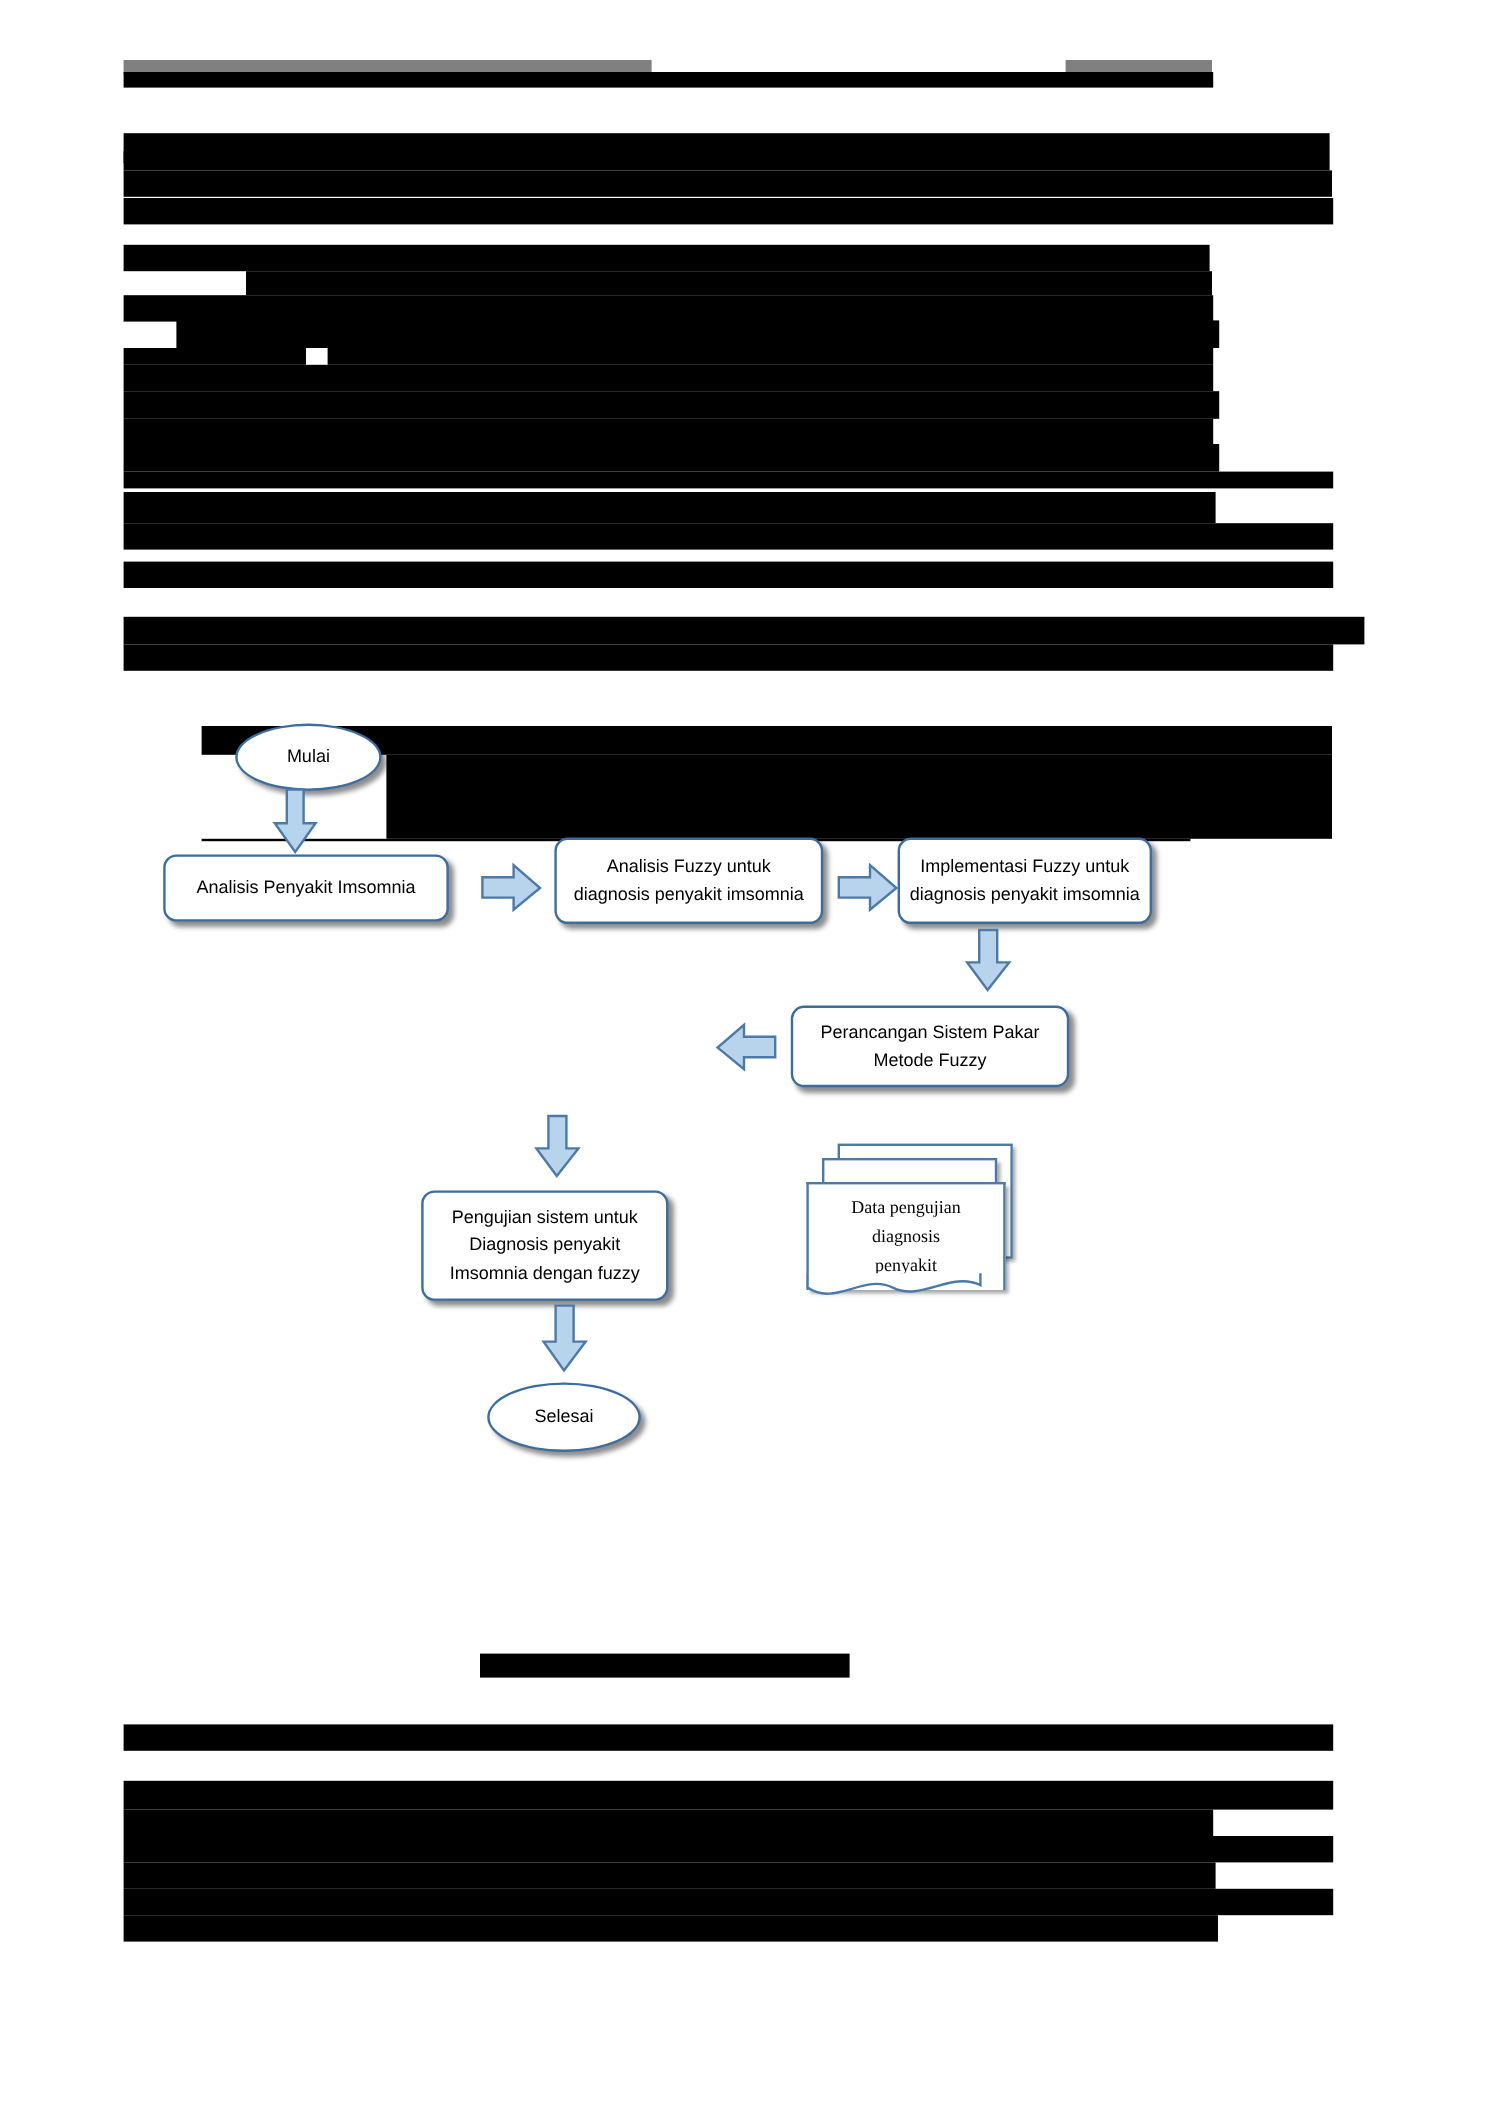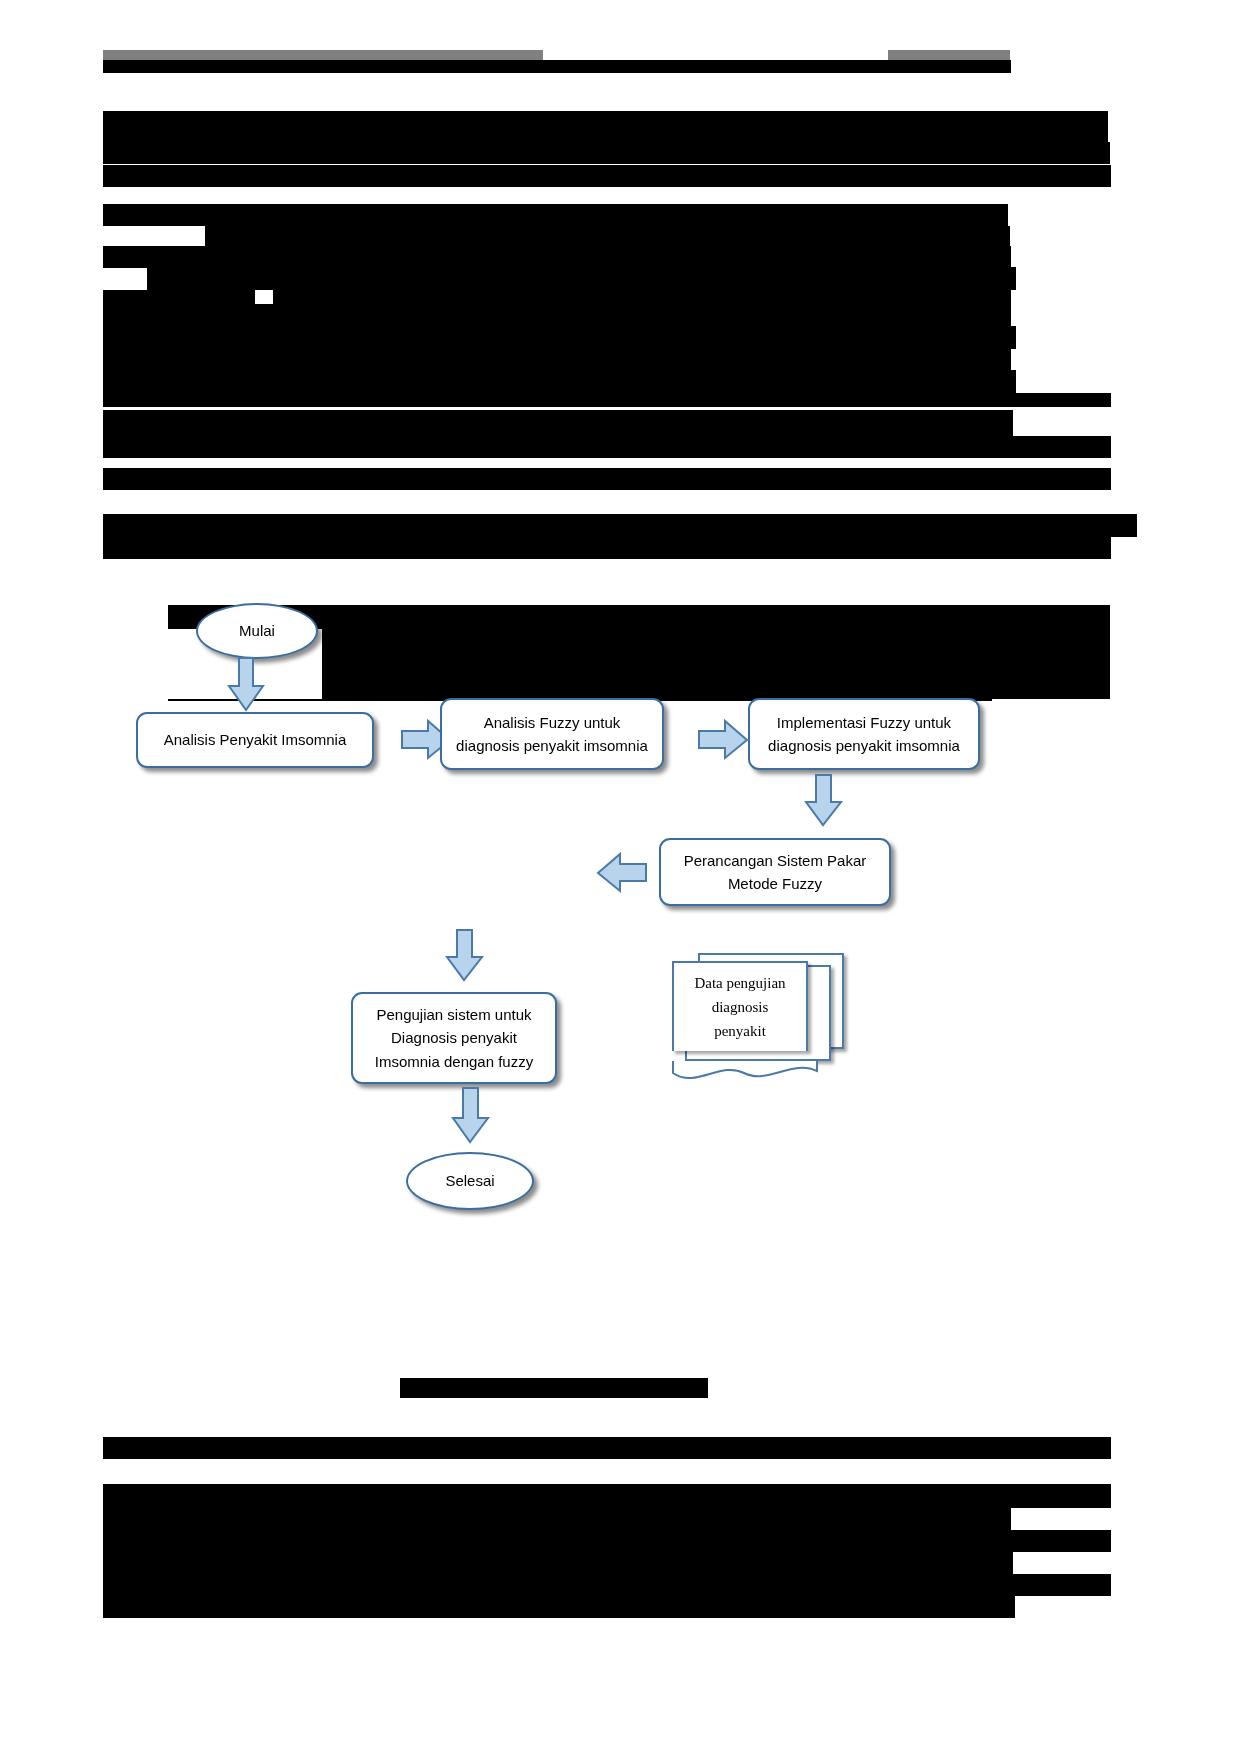--- a/index.html
+++ b/index.html
@@ -158,34 +158,34 @@
         <div>Analisis Penyakit Imsomnia</div>
       </div>
     </div>
 
     <div class="arrow" style="left:402px; top:150px;">
       <svg width="50" height="40" viewBox="0 0 50 40">
         <polygon points="0,11 26,11 26,1 48,20 26,38 26,28 0,28" fill="#b8d3ec" stroke="#4b7aa8" stroke-width="2"></polygon>
       </svg>
     </div>
 
-    <div class="node rounded" style="left:440px; top:128px; width:224px; height:72px;">
+    <div class="node rounded" style="left:462px; top:128px; width:224px; height:72px;">
       <div class="lines">
         <div>Analisis Fuzzy untuk</div>
         <div>diagnosis penyakit imsomnia</div>
       </div>
     </div>
 
     <div class="arrow" style="left:699px; top:150px;">
       <svg width="50" height="40" viewBox="0 0 50 40">
         <polygon points="0,11 26,11 26,1 48,20 26,38 26,28 0,28" fill="#b8d3ec" stroke="#4b7aa8" stroke-width="2"></polygon>
       </svg>
     </div>
 
-    <div class="node rounded" style="left:748px; top:128px; width:232px; height:72px;">
+    <div class="node rounded" style="left:748px; top:128px; width:212px; height:72px;">
       <div class="lines">
         <div>Implementasi Fuzzy untuk</div>
         <div>diagnosis penyakit imsomnia</div>
       </div>
     </div>
 
     <div class="arrow" style="left:805px; top:205px;">
       <svg width="38" height="52" viewBox="0 0 38 52">
         <polygon points="11,0 26,0 26,27 36,27 18,50 1,27 11,27" fill="#b8d3ec" stroke="#4b7aa8" stroke-width="2"></polygon>
       </svg>
@@ -215,21 +215,21 @@
       <div class="lines">
         <div>Pengujian sistem untuk</div>
         <div>Diagnosis penyakit</div>
         <div>Imsomnia dengan fuzzy</div>
       </div>
     </div>
 
     <div class="docstack" style="left:672px; top:383px; width:176px; height:142px;">
       <div class="sheet" style="left:26px; top:0px; width:146px; height:96px;"></div>
       <div class="sheet" style="left:13px; top:12px; width:146px; height:96px;"></div>
-      <div class="sheet front" style="left:0px; top:8px; width:136px; height:90px;">
+      <div class="sheet front" style="left:0px; top:32px; width:166px; height:90px;">
         <div class="lines">
           <div>Data pengujian</div>
           <div>diagnosis</div>
           <div>penyakit</div>
         </div>
       </div>
       <div class="wave" style="left:0px; top:106px; width:146px; height:30px;">
         <svg width="150" height="32" viewBox="0 0 150 32">
           <path d="M1,2 L1,14 C 24,30 48,2 72,14 C 96,26 120,0 145,12 L145,2" fill="#ffffff" stroke="#4b7aa8" stroke-width="2"></path>
         </svg>

